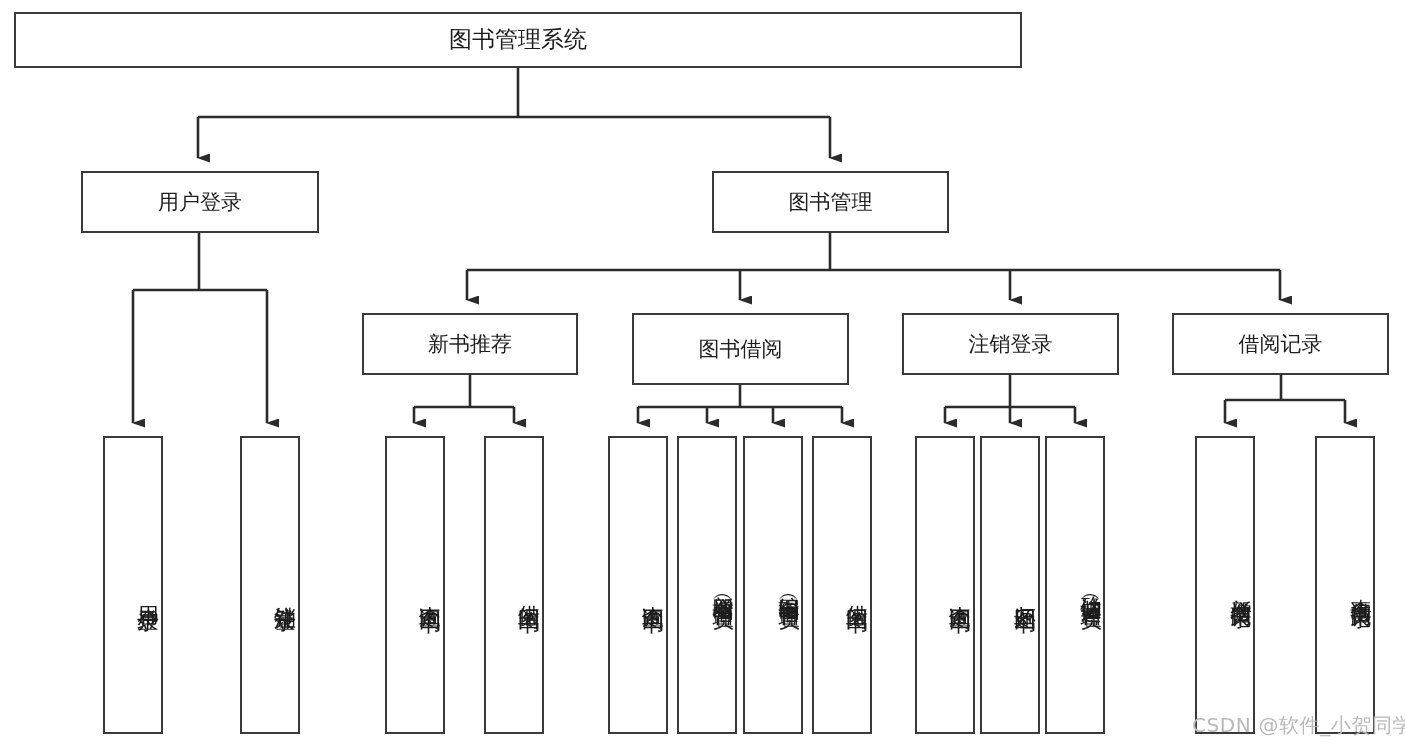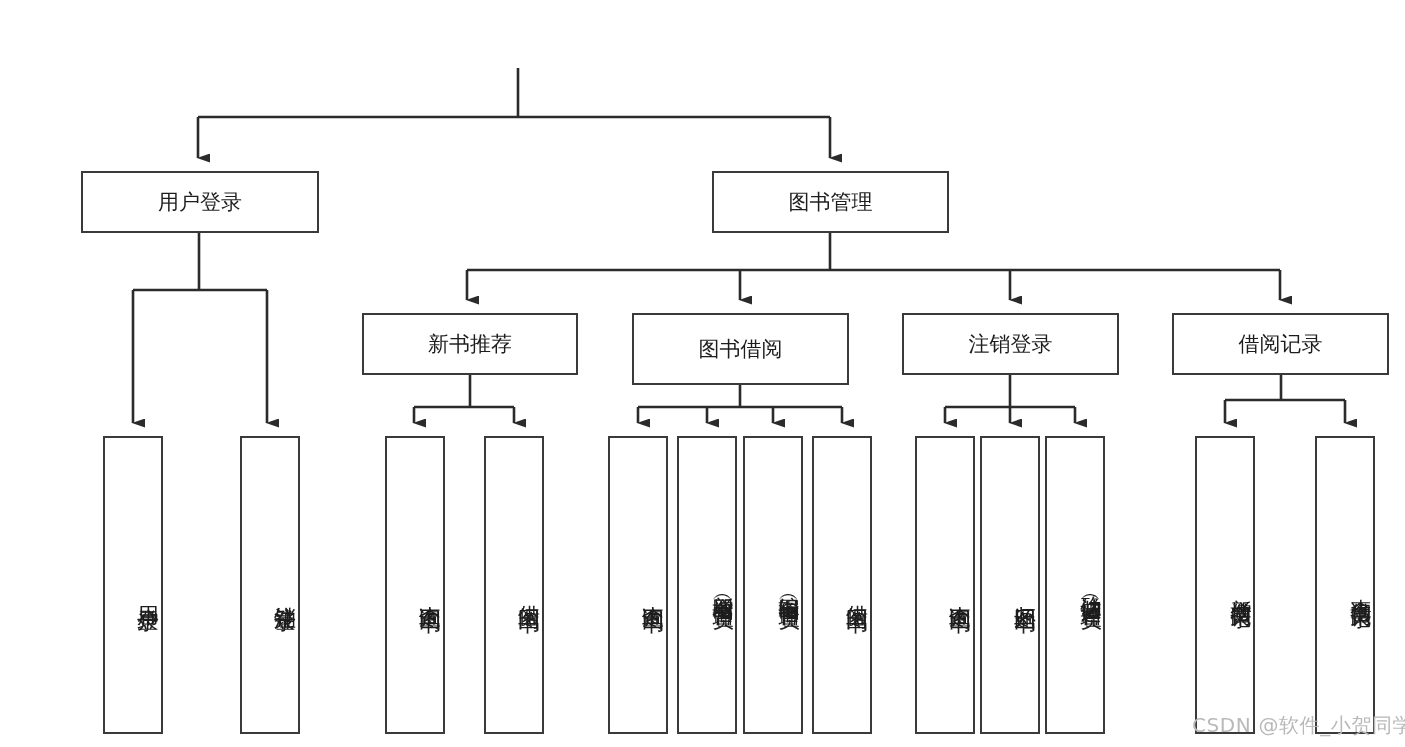--- a/index.html
+++ b/index.html
@@ -104,20 +104,23 @@
       <path d="M1010,407 L1010,423" marker-end="url(#arw)"></path>
       <path d="M1075,407 L1075,423" marker-end="url(#arw)"></path>
 
       <path d="M1281,375 L1281,400"></path>
       <path d="M1225,400 L1345,400"></path>
       <path d="M1225,400 L1225,423" marker-end="url(#arw)"></path>
       <path d="M1345,400 L1345,423" marker-end="url(#arw)"></path>
     </g>
   </svg>
 
+  <div class="node root" style="left:14px; top:12px; width:1008px; height:56px;">
+    <span>图书管理系统</span>
+  </div>
 
   <div class="node lvl1" style="left:81px; top:171px; width:238px; height:62px;">
     <span>用户登录</span>
   </div>
   <div class="node lvl1" style="left:712px; top:171px; width:237px; height:62px;">
     <span>图书管理</span>
   </div>
 
   <div class="node lvl2" style="left:362px; top:313px; width:216px; height:62px;">
     <span>新书推荐</span>

